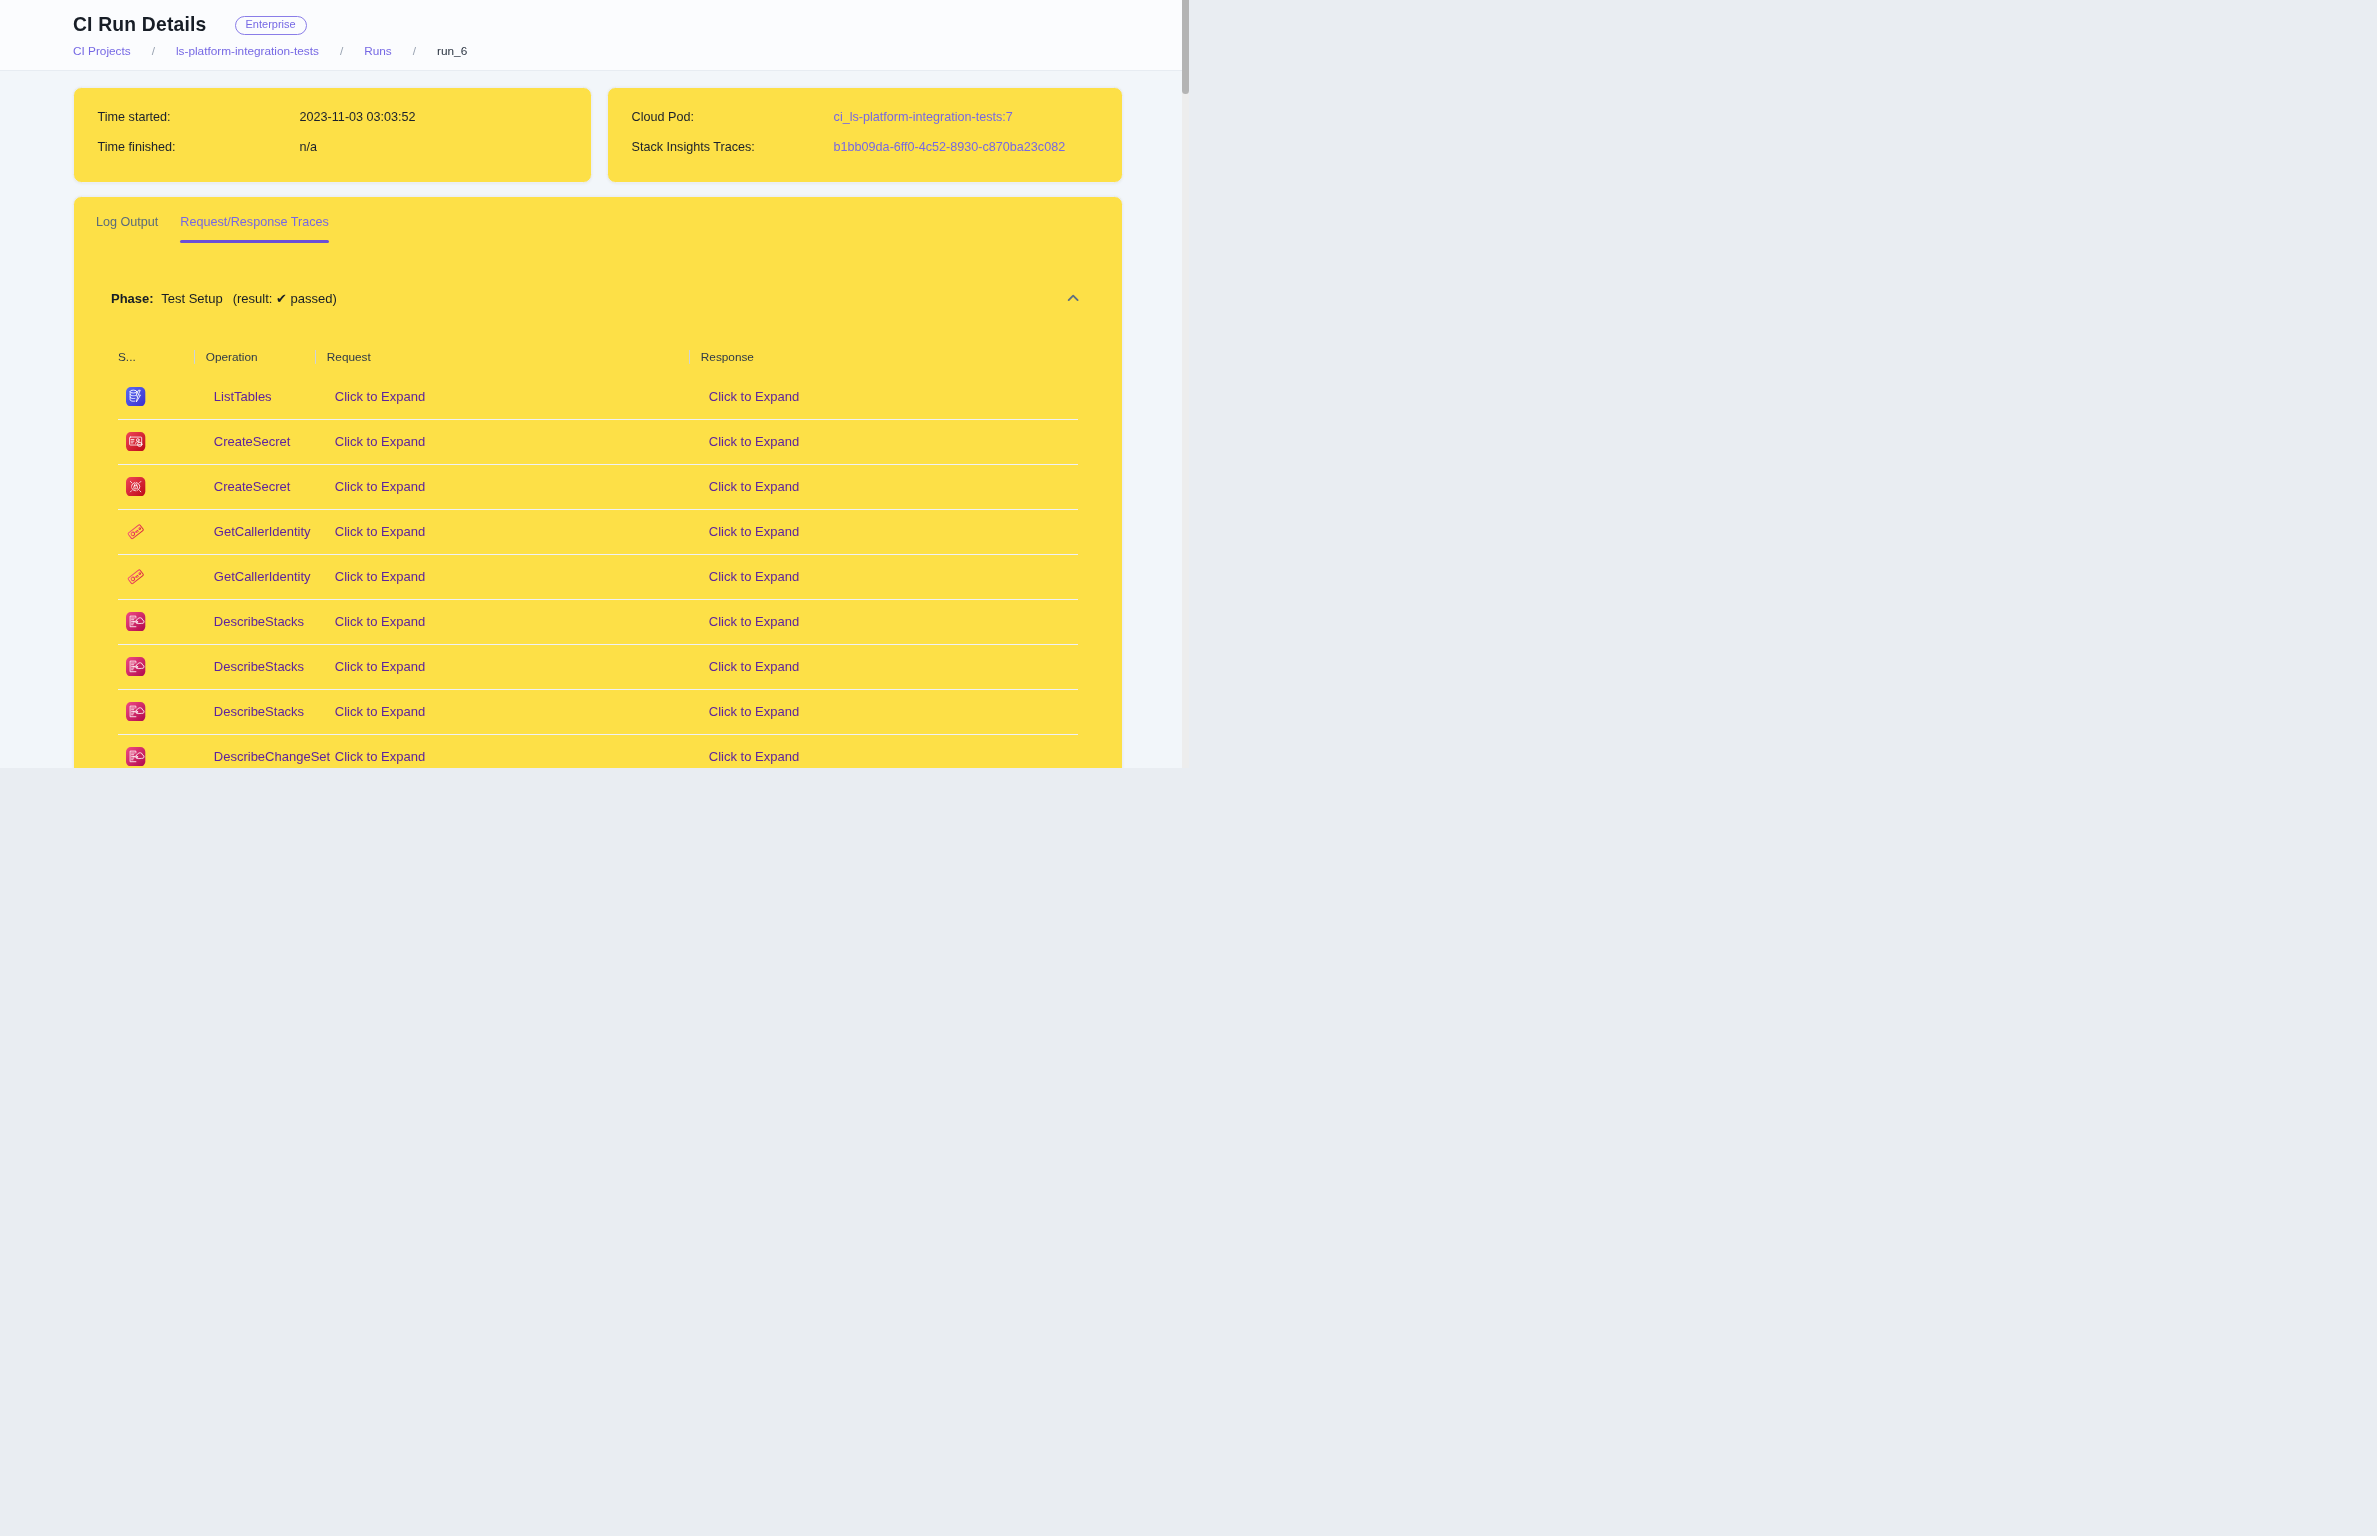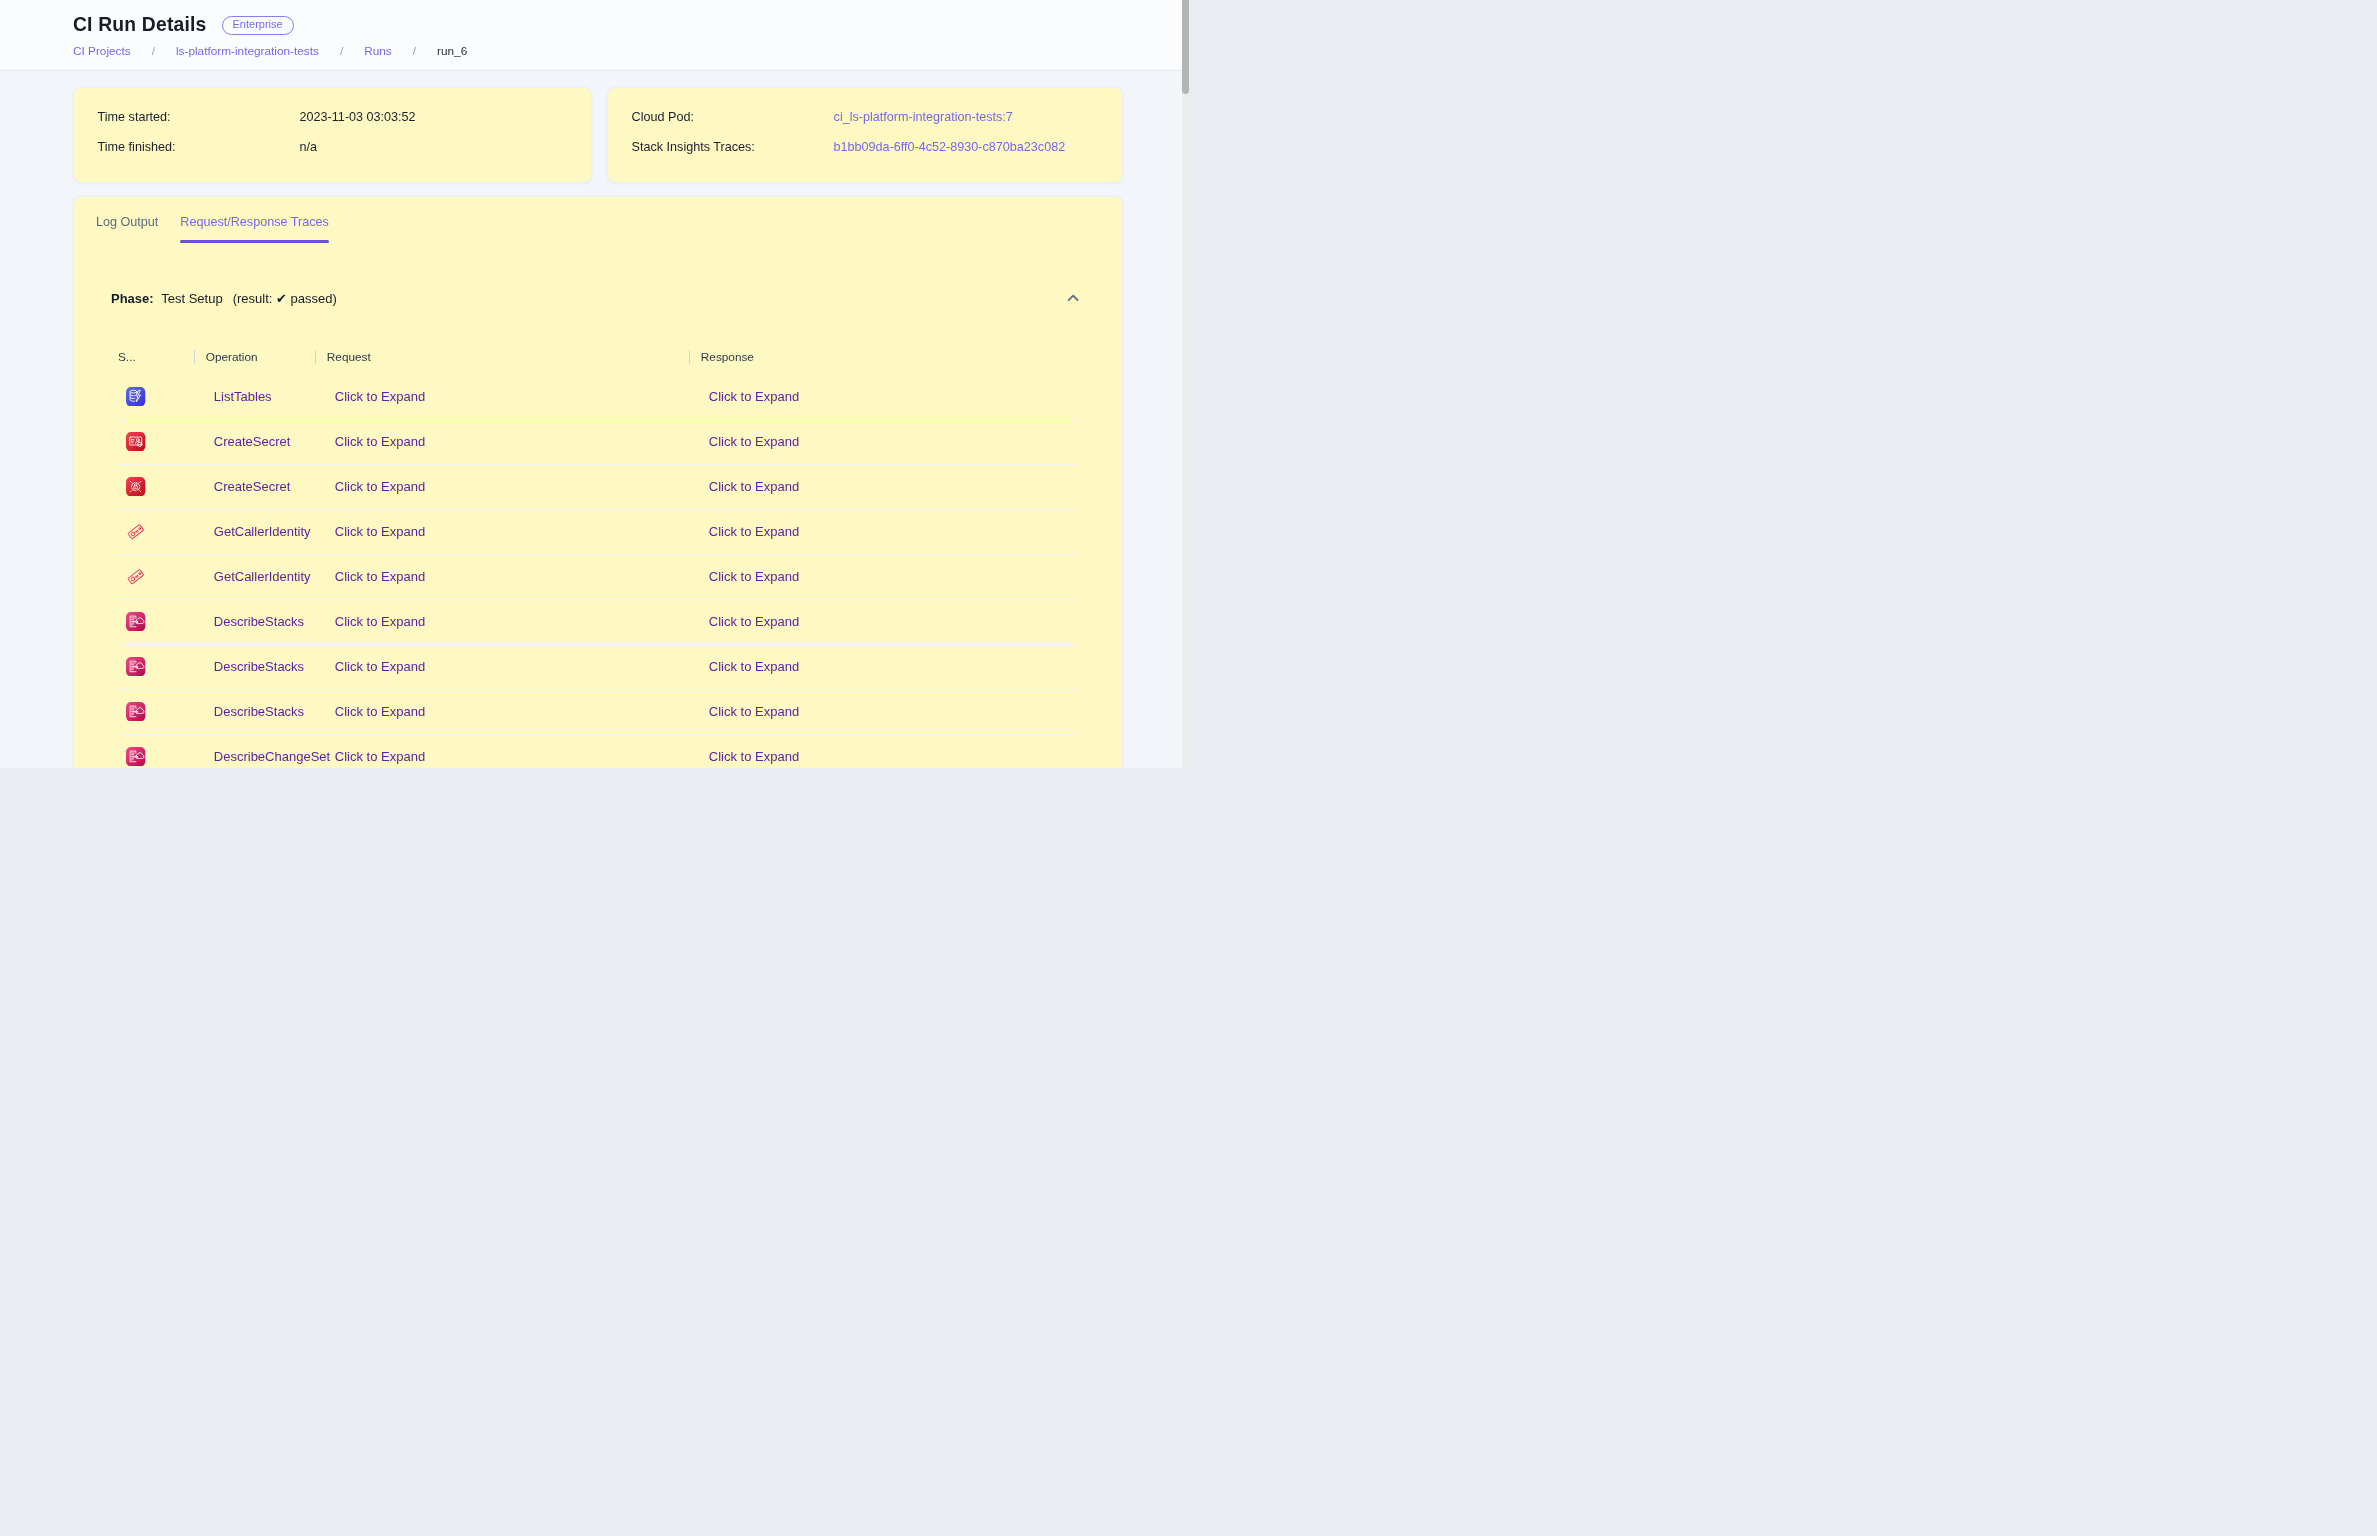--- a/index.html
+++ b/index.html
@@ -3,31 +3,31 @@
 <meta charset="utf-8">
 <style>
   * { margin:0; padding:0; box-sizing:border-box; }
   html,body { background:#e9edf2; }
   body { font-family:"Liberation Sans","DejaVu Sans",sans-serif; color:#1a202c; }
   .viewport { position:relative; width:1189px; height:768px; background:#f2f6fa; overflow:hidden; }
 
   
   .page-header { position:absolute; top:0; left:0; width:1182px; height:71px;
     background:#fbfcfe; border-bottom:0.8px solid #e7ecf2; padding:14.3px 0 0 73px; }
-  .title-row { display:flex; align-items:center; gap:15px; }
+  .title-row { display:flex; align-items:center; gap:28px; }
   .page-title { font-size:19.3px; font-weight:600; color:#171d26; letter-spacing:0.2px; }
   .badge { font-size:11px; color:#7668e4; border:0.8px solid #8a7de8; border-radius:840px;
     padding:2.5px 10px 3.4px; line-height:1; background:transparent; }
   .breadcrumb { margin-top:7.6px; font-size:11.8px; color:#7a8596; display:flex; gap:21px; align-items:center; }
   .crumb-link { color:#7668e4; cursor:pointer; text-decoration:none; }
   .crumb-current { color:#2b3442; }
   .crumb-sep { color:#98a2b0; }
 
   
-  .card { position:absolute; background:#fef9c3; border:0.8px solid #eceff4; border-radius:8.4px;
+  .card { position:absolute; background:#fde047; border:0.8px solid #eceff4; border-radius:8.4px;
     box-shadow:0 0.8px 2.5px rgba(22,34,51,.05); }
   .card-left  { left:73px;  top:87px; width:519px; height:96px; padding:19.3px 0 0 23.6px; }
   .card-right { left:607px; top:87px; width:516px; height:96px; padding:19.3px 0 0 23.6px; }
   .info-row { display:flex; font-size:12.6px; line-height:20px; margin-bottom:9.3px; }
   .info-label { width:202px; color:#1a202c; }
   .info-value { color:#1a202c; }
   .info-link { color:#7668e4; cursor:pointer; }
 
   
   .card-main { left:73px; top:196px; width:1050px; height:673px; }

